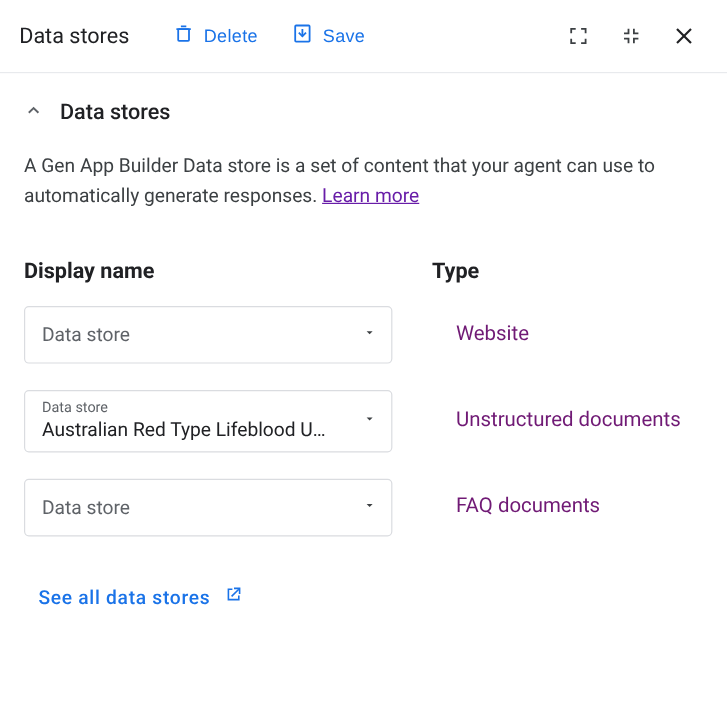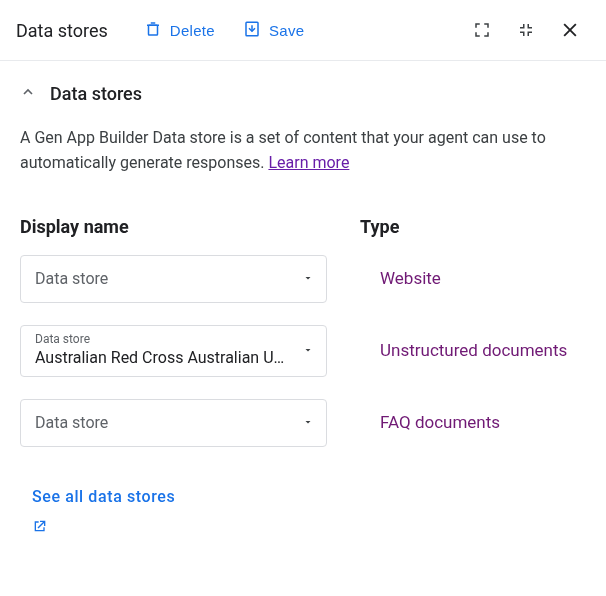--- a/index.html
+++ b/index.html
@@ -145,23 +145,22 @@
   .footer-link {
     padding: 18px 32px;
   }
   .footer-link a {
     color: #1a73e8;
     font-size: 16px;
     text-decoration: none;
     letter-spacing: 0.6px;
     font-weight: 500;
     display: inline-flex;
-    align-items: flex-start;
+    align-items: flex-end;
     gap: 12px;
-    flex-direction: column;
   }
 </style>
 </head>
 <body>
 
 <div class="header">
   <span class="header-title">Data stores</span>
 
   <button class="btn">
     <span>
@@ -244,21 +243,21 @@
     </div>
     <div class="col-right">
         <div class="type-label">Website</div>
       </div>
   </div>
 
   <div class="row">
     <div class="col-left">
       <div class="select-box filled">
         <span class="floating-label">Data store</span>
-        <span class="select-value">Australian Red Cross Australian U…</span>
+        <span class="select-value">Australian Red Type Lifeblood U…</span>
         <span class="dropdown-caret">
           <svg width="12" height="12" viewBox="0 0 24 24" fill="#3c4043">
               <path d="M7 10l5 5 5-5z"></path>
             </svg>
         </span>
       </div>
     </div>
     <div class="col-right">
         <div class="type-label">Unstructured documents</div>
       </div>

